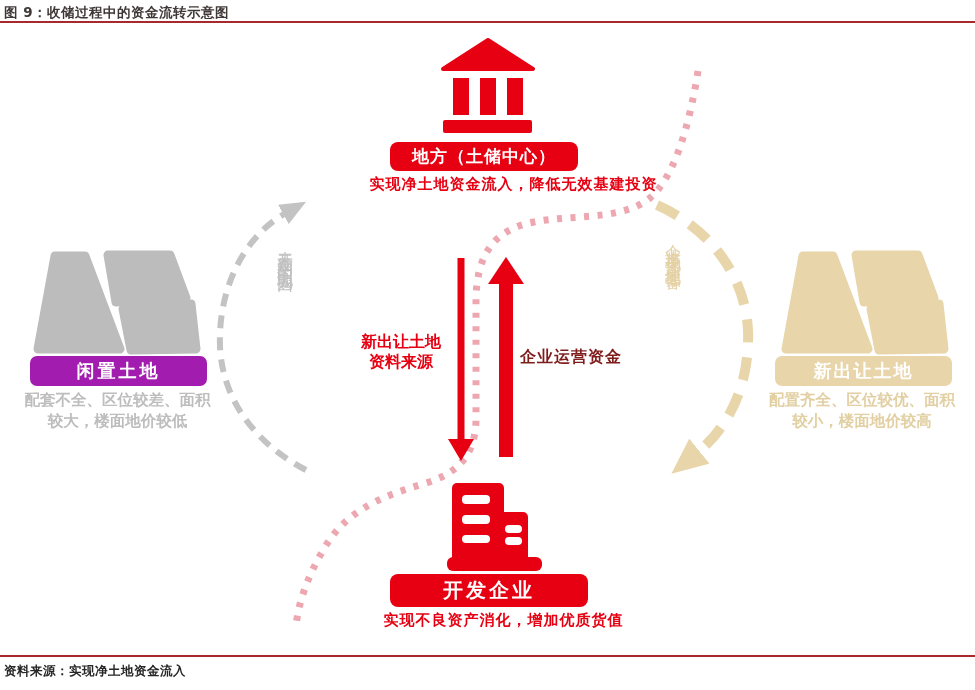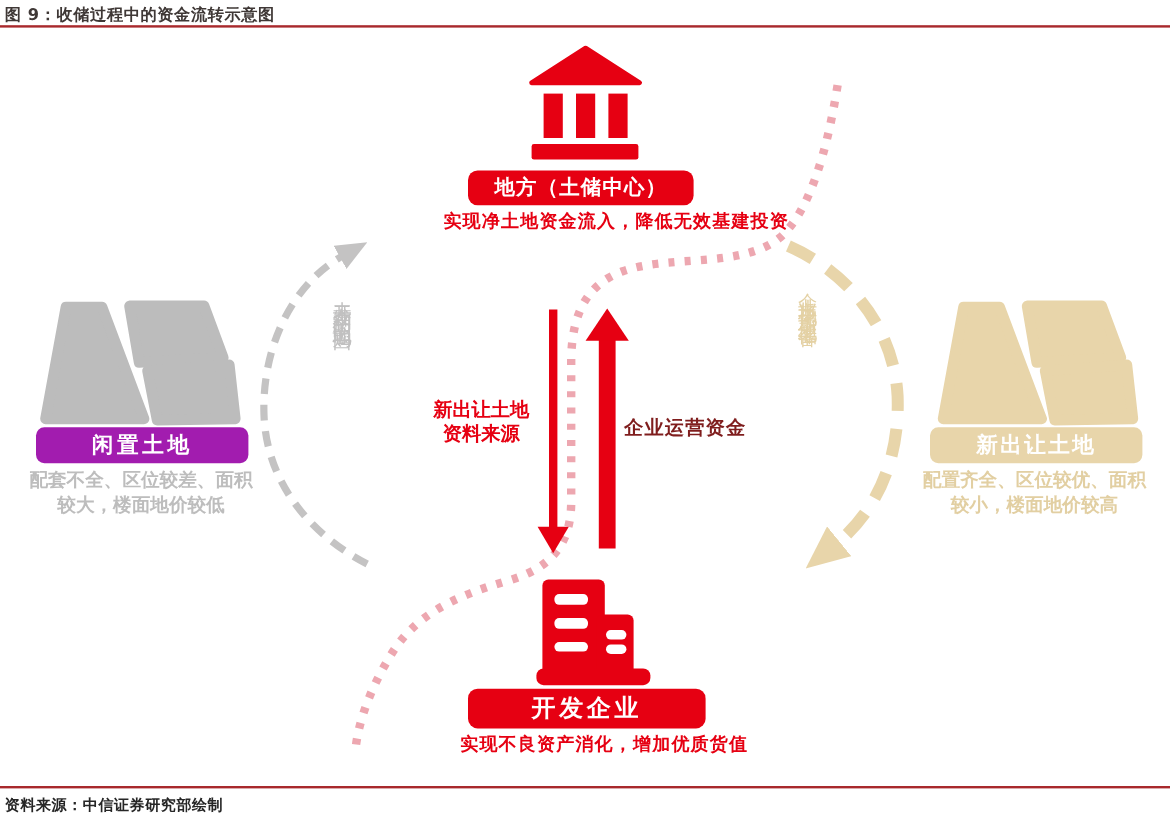--- a/index.html
+++ b/index.html
@@ -127,15 +127,15 @@
   <div class="abs bond-label">
     <div>新出让土地</div>
     <div>资料来源</div>
   </div>
   <div class="abs op-label">企业运营资金</div>
 
   <div class="abs vtext vtext-gray">未开发利用的土地购回</div>
   <div class="abs vtext vtext-tan">企业市场化新增土地储备</div>
 
   <div class="abs bottom-rule"></div>
-  <div class="abs fig-source">资料来源：中信证券研究部绘制</div>
+  <div class="abs fig-source">资料来源：实现净土地资金流入</div>
 
 </div>
 
 </body></html>

